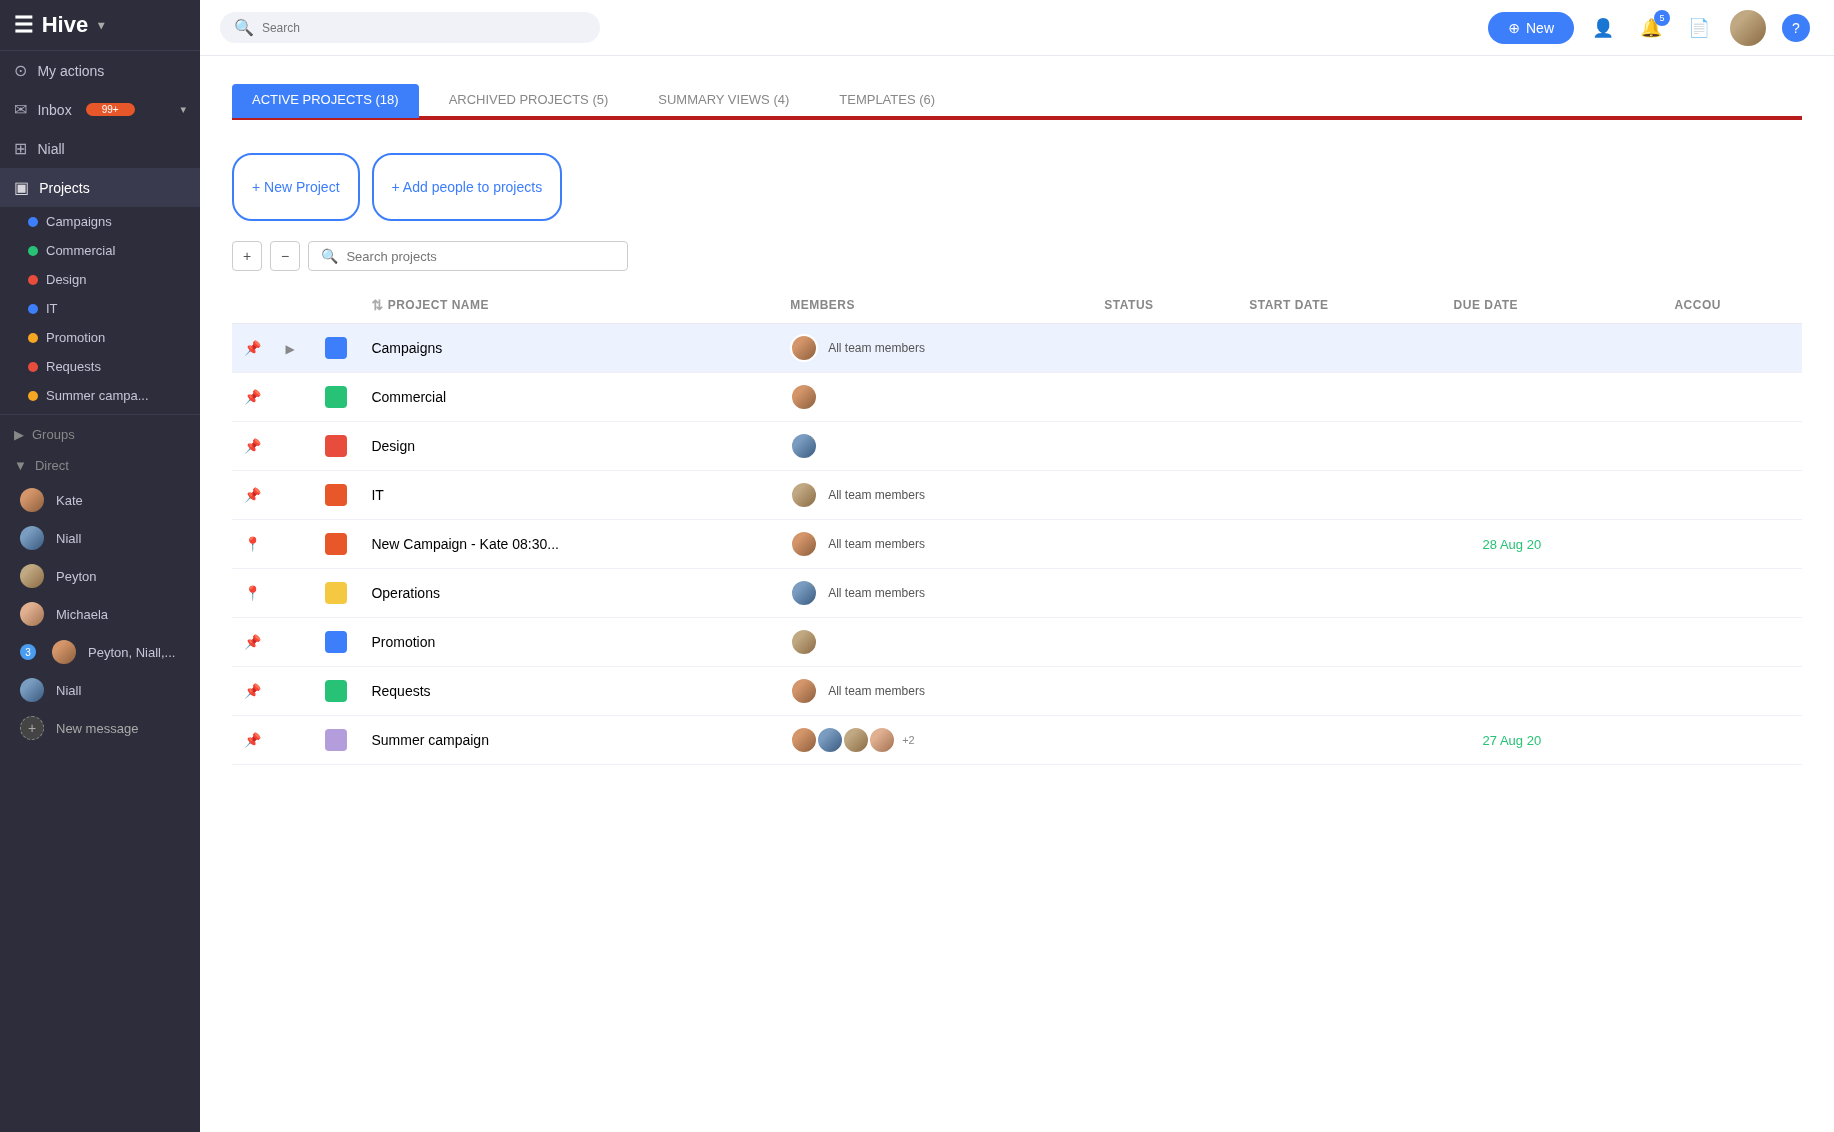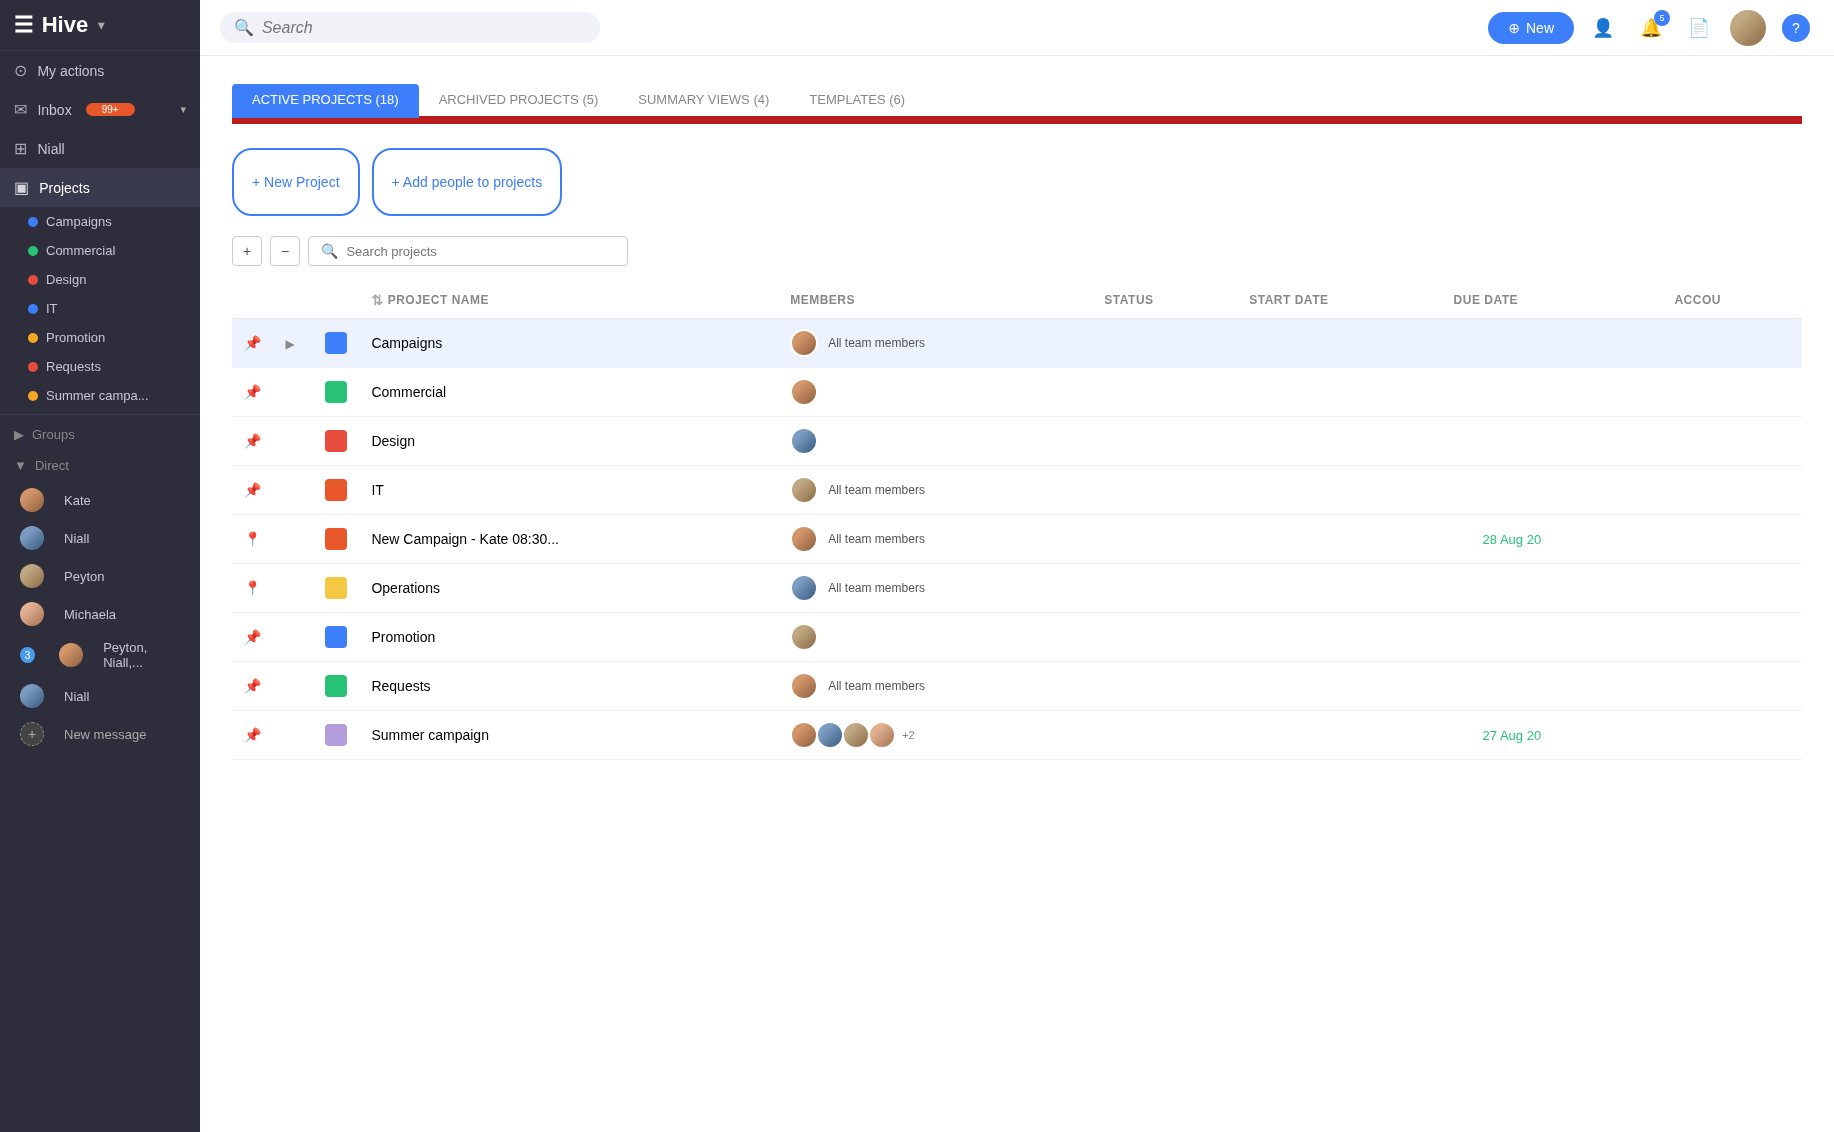--- a/index.html
+++ b/index.html
@@ -78,21 +78,21 @@
     .sidebar-divider {
       height: 1px;
       background: #3a3a4e;
       margin: 4px 0;
     }
 
     .sidebar-direct-item {
       display: flex;
       align-items: center;
       padding: 7px 14px 7px 20px;
-      gap: 20px;
+      gap: 12px;
       cursor: pointer;
       color: #c5c5d8;
       font-size: 13px;
     }
     .avatar-small {
       width: 24px;
       height: 24px;
       border-radius: 50%;
       background: #888;
       overflow: hidden;
@@ -141,24 +141,23 @@
       background: #f0f2f8;
       border-radius: 20px;
       padding: 6px 14px;
       gap: 8px;
       flex: 0 0 380px;
     }
     .search-box input {
       border: none;
       background: transparent;
       outline: none;
-      font-size: 16px;
+      font-size: 12px;
       color: #7f1d1d;
       width: 100%;
-      font-style: italic;
     }
     .topbar-right {
       display: flex;
       align-items: center;
       gap: 12px;
       margin-left: auto;
     }
     .btn-new {
       background: #3d7efa;
       color: #fff;
@@ -221,23 +220,23 @@
     .page-title {
       font-size: 22px;
       font-weight: 600;
       color: #2d2d3b;
       margin-bottom: 20px;
     }
 
     
     .tabs {
       display: flex;
-      gap: 0;
-      margin-bottom: 24px;
-      border-bottom: 8px solid #b91c1c;
+      gap: 10px;
+      margin-bottom: 33px;
+      border-bottom: 4px solid #b91c1c;
     }
     .tab {
       padding: 8px 20px;
       cursor: pointer;
       font-size: 13px;
       font-weight: 500;
       color: #888;
       border-bottom: 3px solid transparent;
       margin-bottom: -2px;
       white-space: nowrap;

